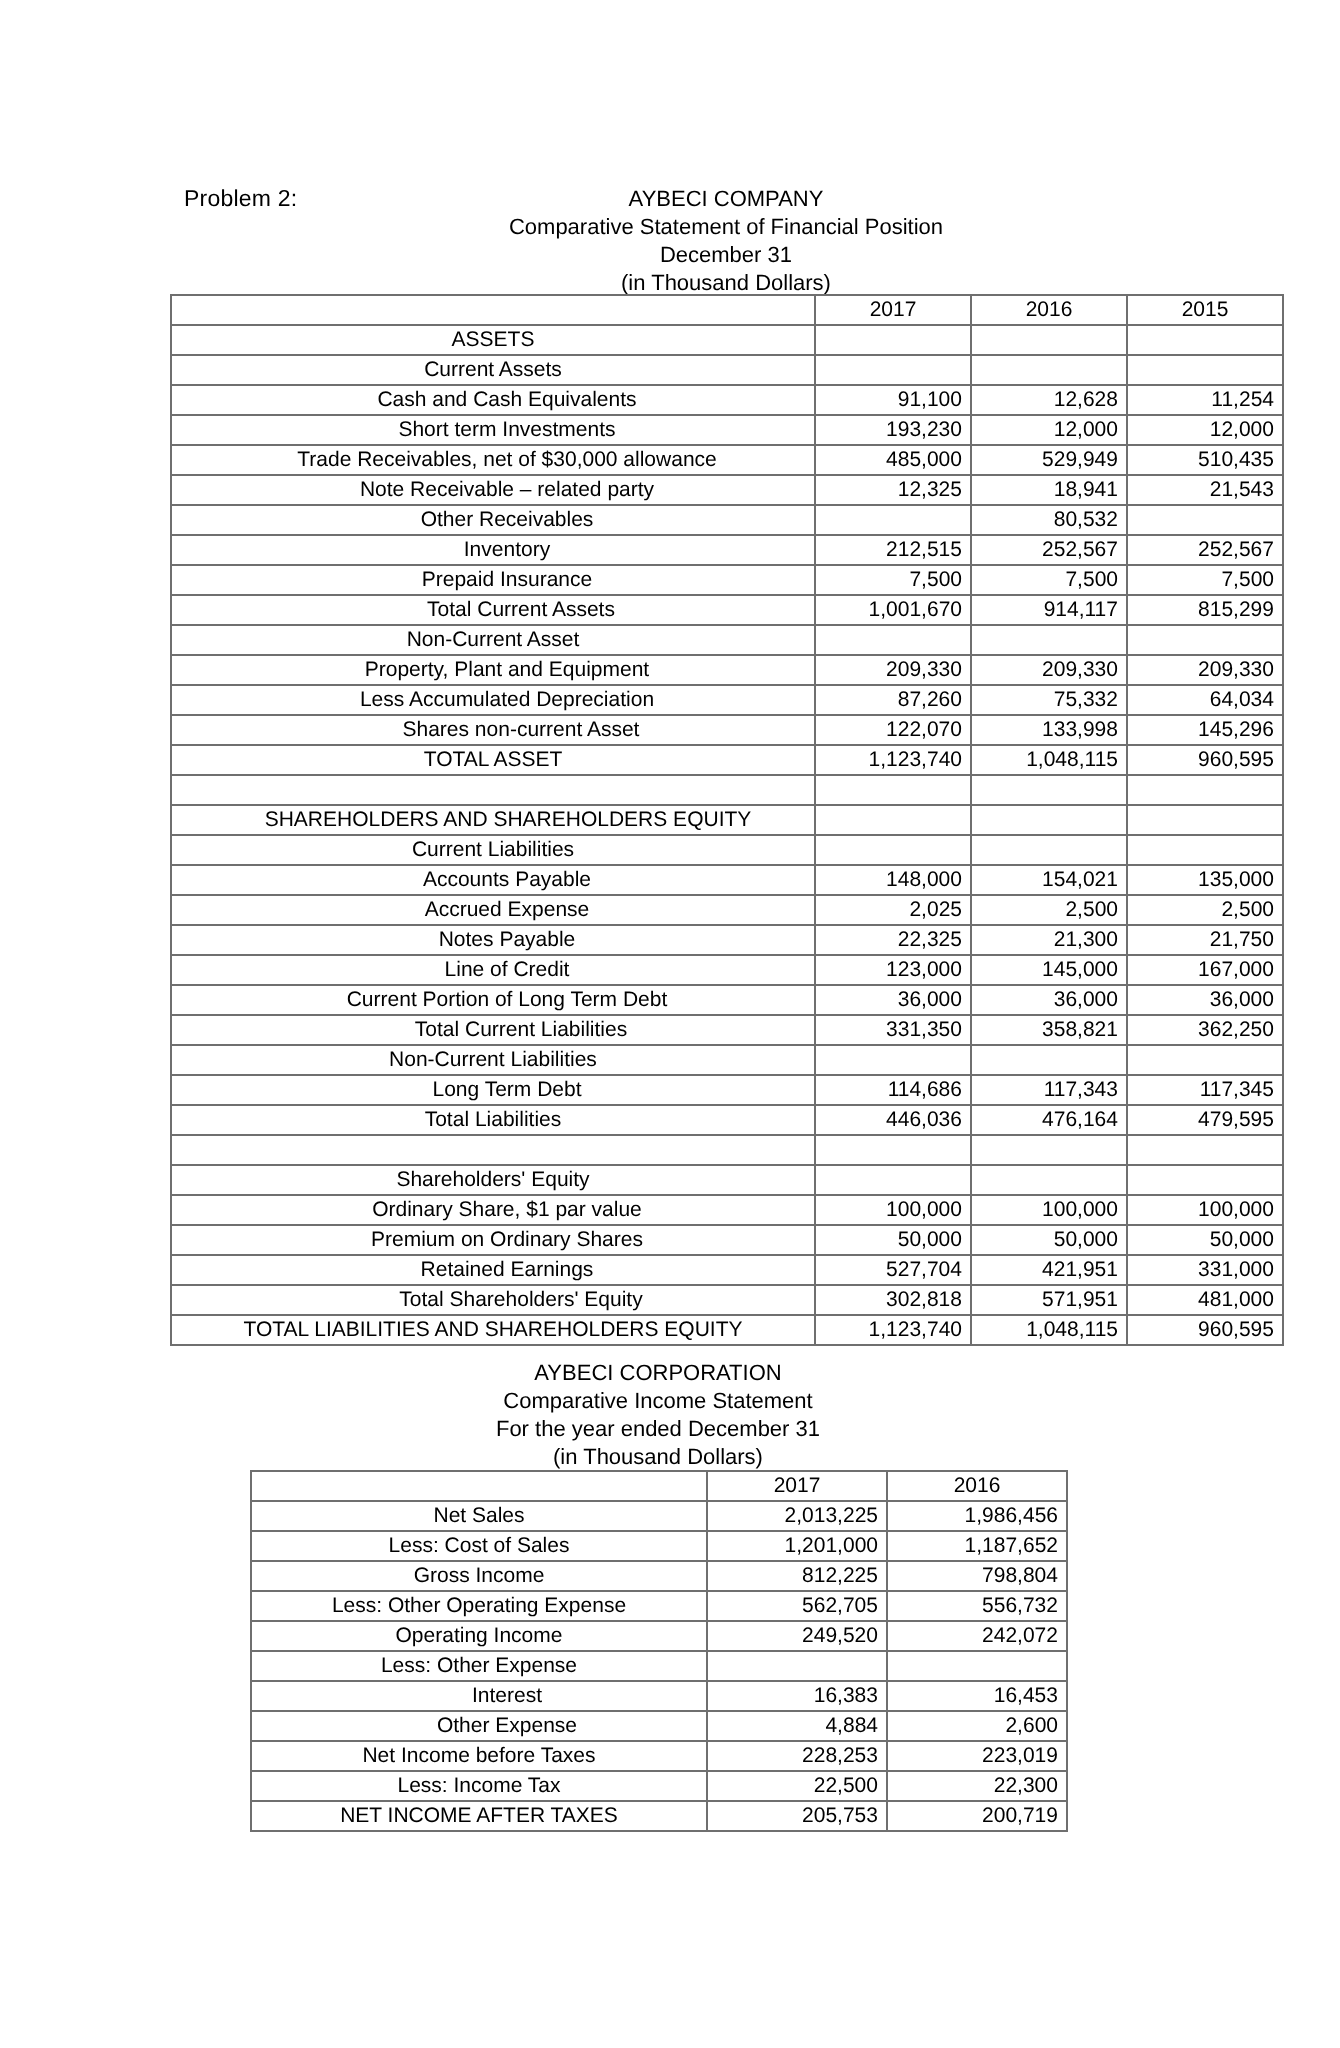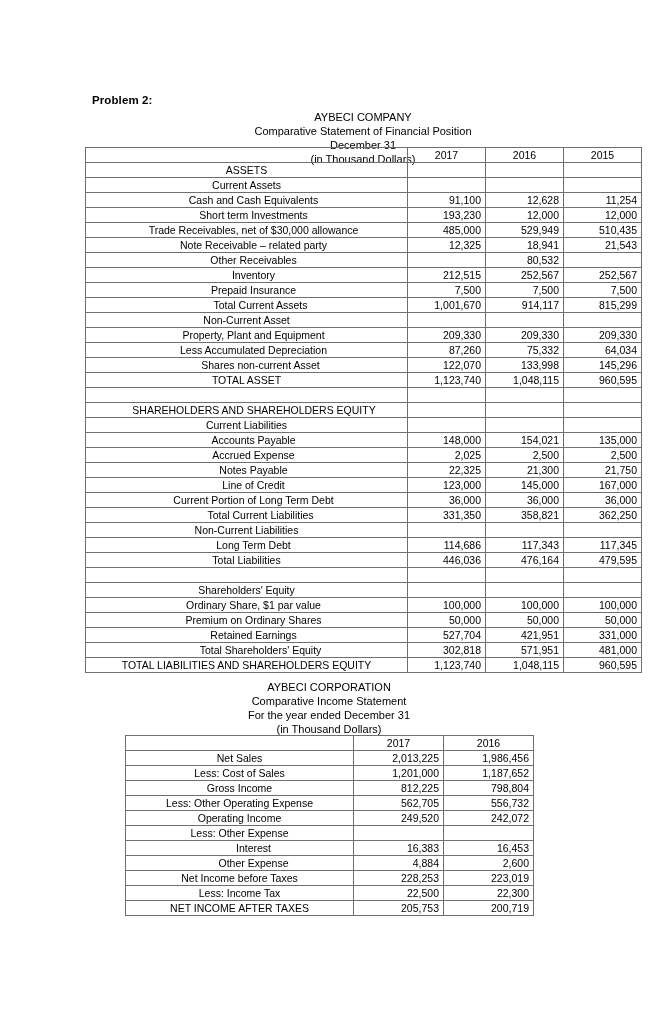--- a/index.html
+++ b/index.html
@@ -17,30 +17,30 @@
   }
 
   .page { position: relative; width: 670px; height: 1024px; }
 
   
   .problem-label {
     position: absolute;
     left: 48px;
     top: 94px;
     font-size: 11.5px;
-    font-weight: bold;
+    font-weight: normal;
     letter-spacing: 0.1px;
     padding-left: 44px;
   }
 
   
   .title-block { text-align: center; font-size: 11px; line-height: 14px; }
   .title-block .t-line { display: block; white-space: pre; }
 
-  #bs-title { position: absolute; left: 85px; top: 110px; width: 556px; }
+  #bs-title { position: absolute; left: 85px; top: 93px; width: 556px; }
   #is-title { position: absolute; left: 125px; top: 680px; width: 408px; }
 
   
   table.fin {
     position: absolute;
     border-collapse: collapse;
     font-size: 10.5px;
     table-layout: fixed;
     padding-left: 32px;
   }

